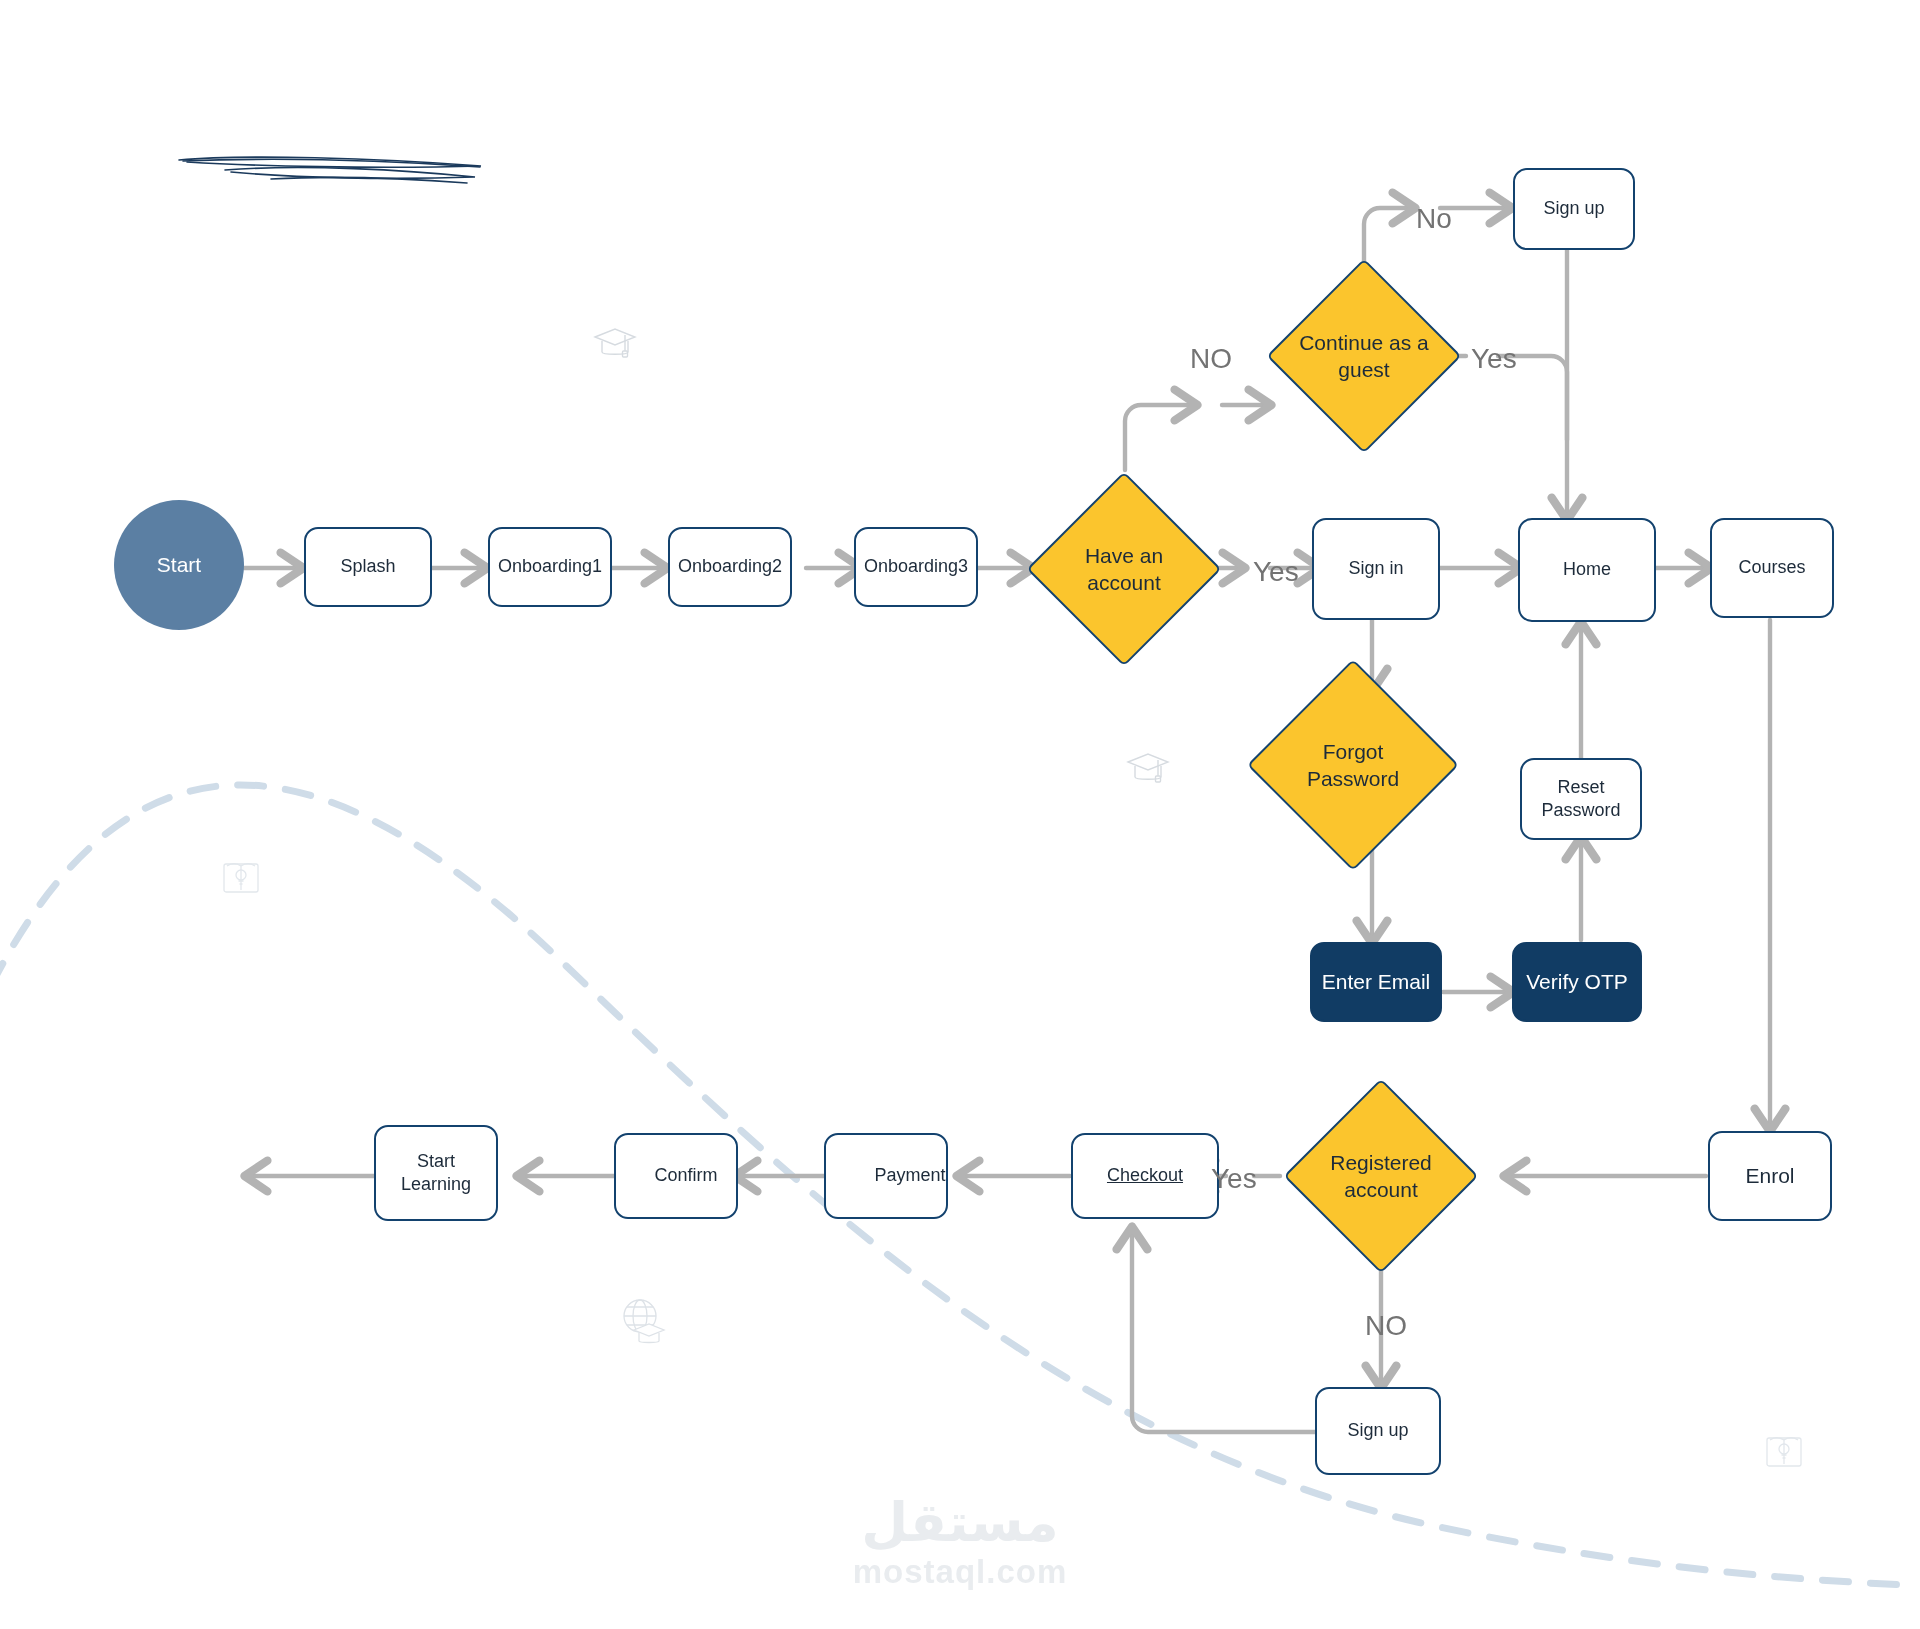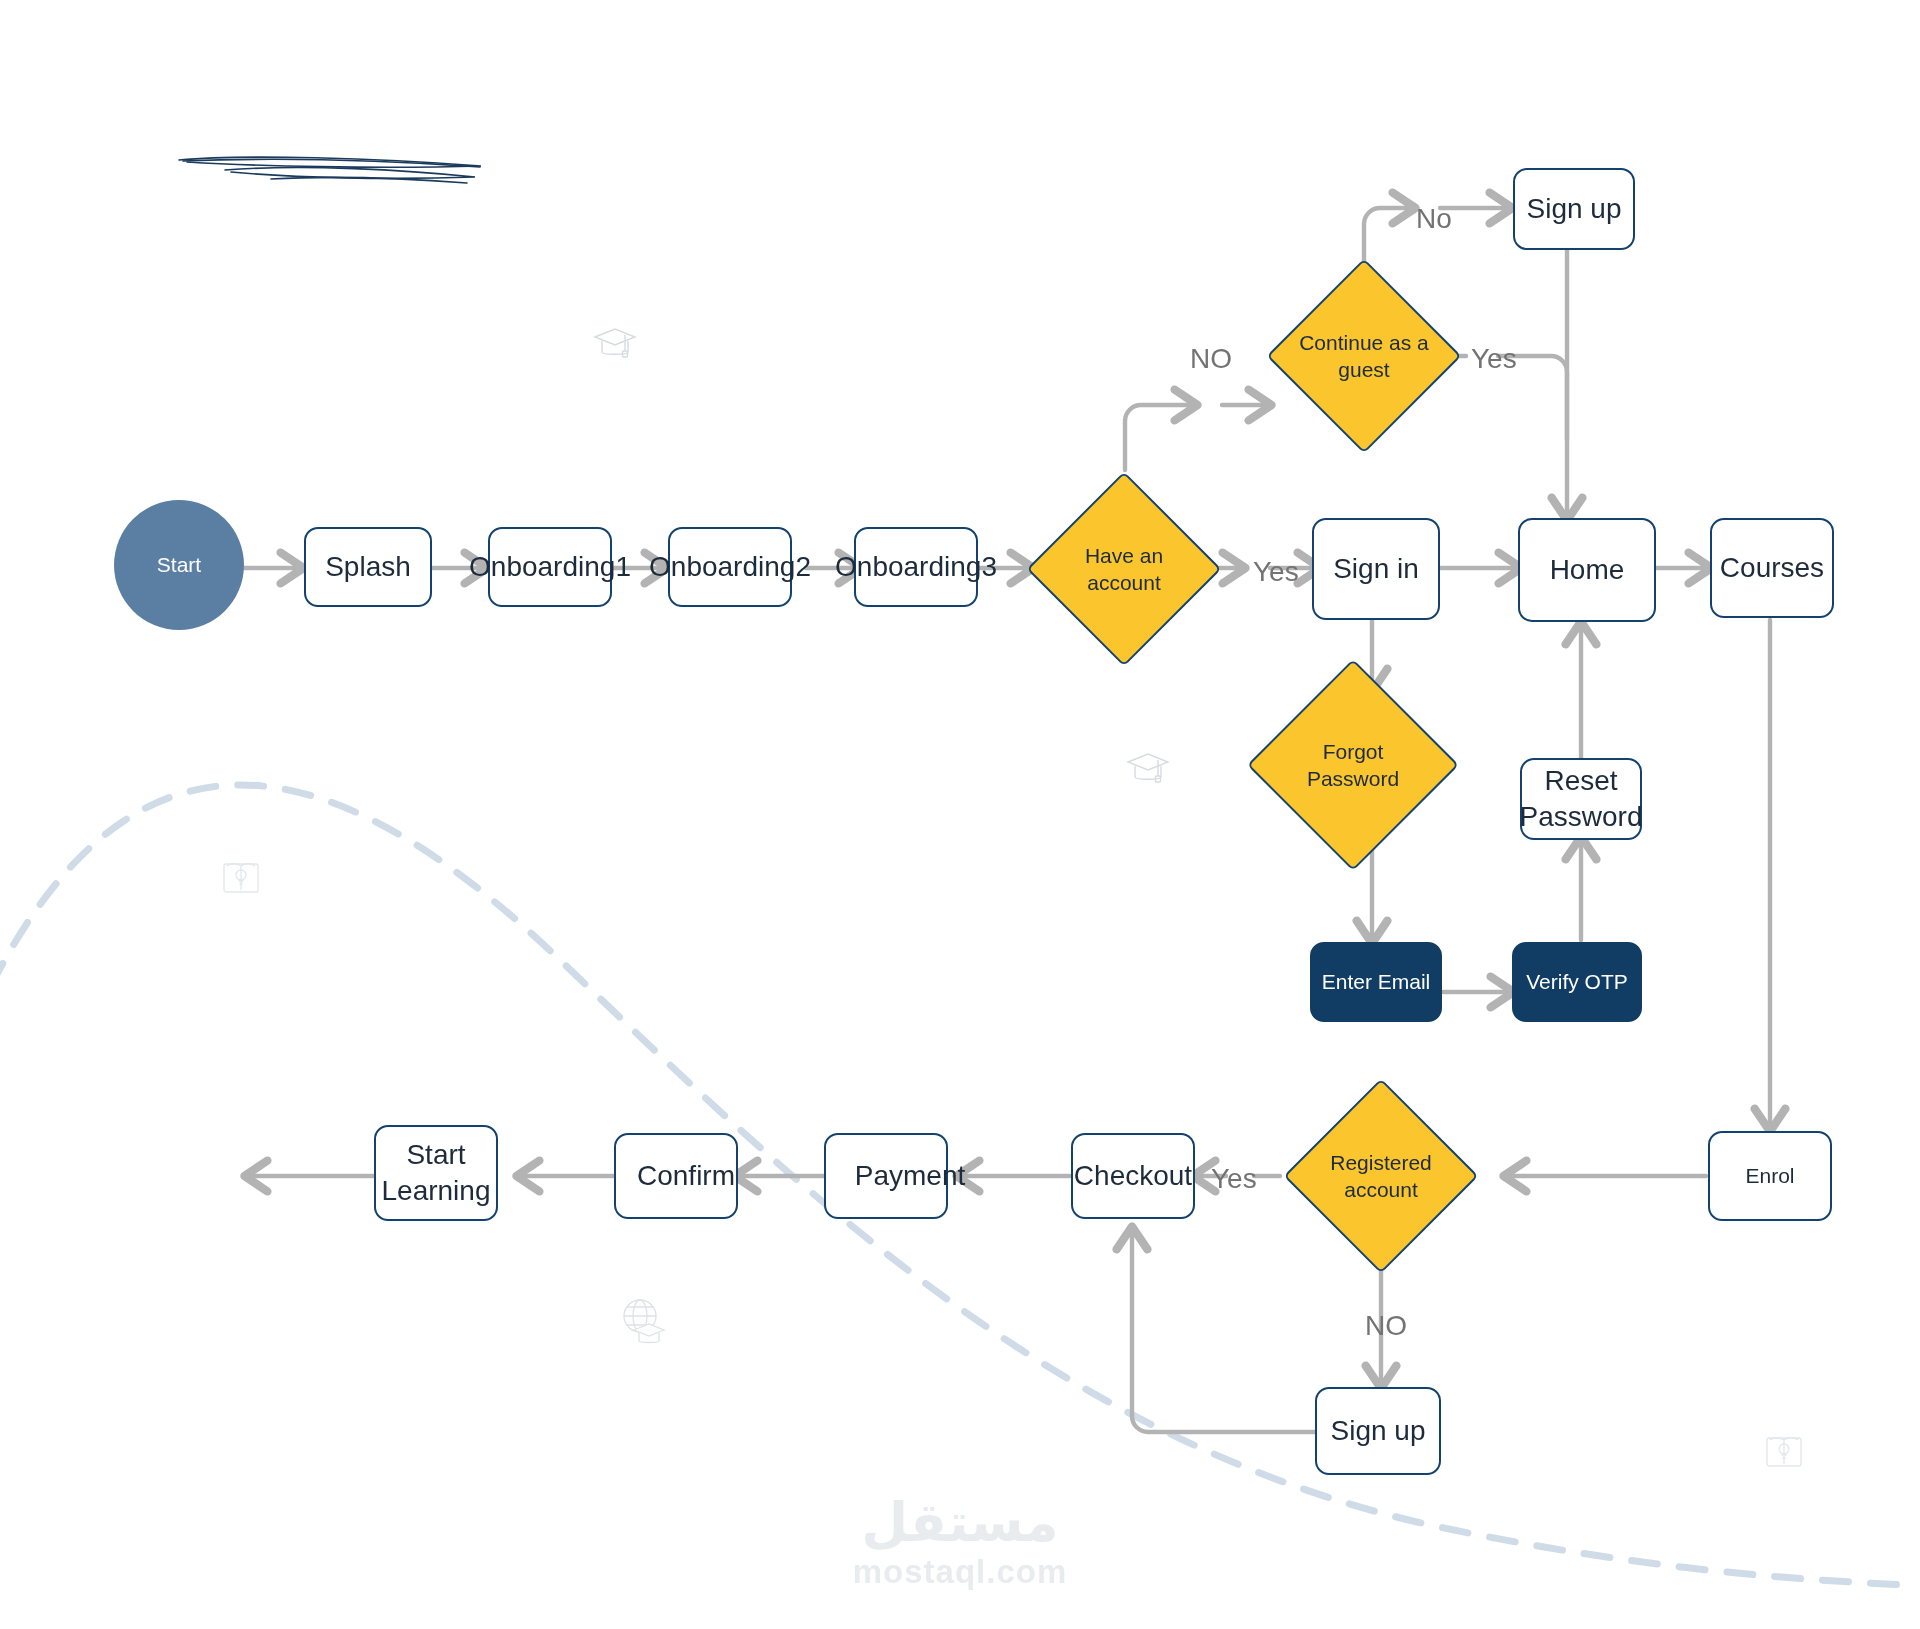--- a/index.html
+++ b/index.html
@@ -15,21 +15,21 @@
   .bulb{width:52px;height:58px;position:relative;}
   .underline{position:absolute;left:175px;top:150px;width:310px;height:36px;}
 
   
   .layer{position:absolute;left:0;top:0;width:1920px;height:1629px;pointer-events:none;}
 
   
   .node{position:absolute;box-sizing:border-box;display:flex;align-items:center;
         justify-content:center;text-align:center;}
   .proc{background:#ffffff;border:2.5px solid #13426e;border-radius:14px;
-        color:#1d2b3a;font-size:28px;line-height:1.28;}
+        color:#1d2b3a;font-size:18px;line-height:1.28;}
   .proc.big{font-size:21px;}
   .dark{background:#113c64;border:2.5px solid #113c64;border-radius:14px;
         color:#ffffff;font-size:21px;font-weight:500;}
   .term{background:#5b7fa3;border-radius:50%;color:#ffffff;font-size:21px;}
   .dia{position:absolute;}
   .dia .shape{position:absolute;inset:0;background:#fbc52d;border:2.5px solid #13426e;
        transform:rotate(45deg);border-radius:6px;}
   .dia .lbl{position:absolute;inset:0;display:flex;align-items:center;justify-content:center;
        text-align:center;color:#1d2b3a;font-size:21px;line-height:1.3;z-index:2;}
 
@@ -243,21 +243,21 @@
   </div>
 
   <div class="dia" style="left:1312px;top:1107px;width:138px;height:138px;">
     <span class="shape"></span>
     <span class="lbl" style="width:176px;left:-19px;">
       <span style="white-space:pre-line">Registered
 account</span>
     </span>
   </div>
 
-  <div class="node proc" style="left:1071px;top:1133px;width:124px;height:86px;">
+  <div class="node proc" style="left:1071px;top:1133px;width:148px;height:86px;text-decoration:underline;">
     <span>Checkout</span>
   </div>
 
   <div class="node proc" style="left:824px;top:1133px;width:124px;height:86px;padding-left:48px;">
     <span>Payment</span>
   </div>
 
   <div class="node proc" style="left:614px;top:1133px;width:124px;height:86px;padding-left:20px;">
     <span>Confirm</span>
   </div>

